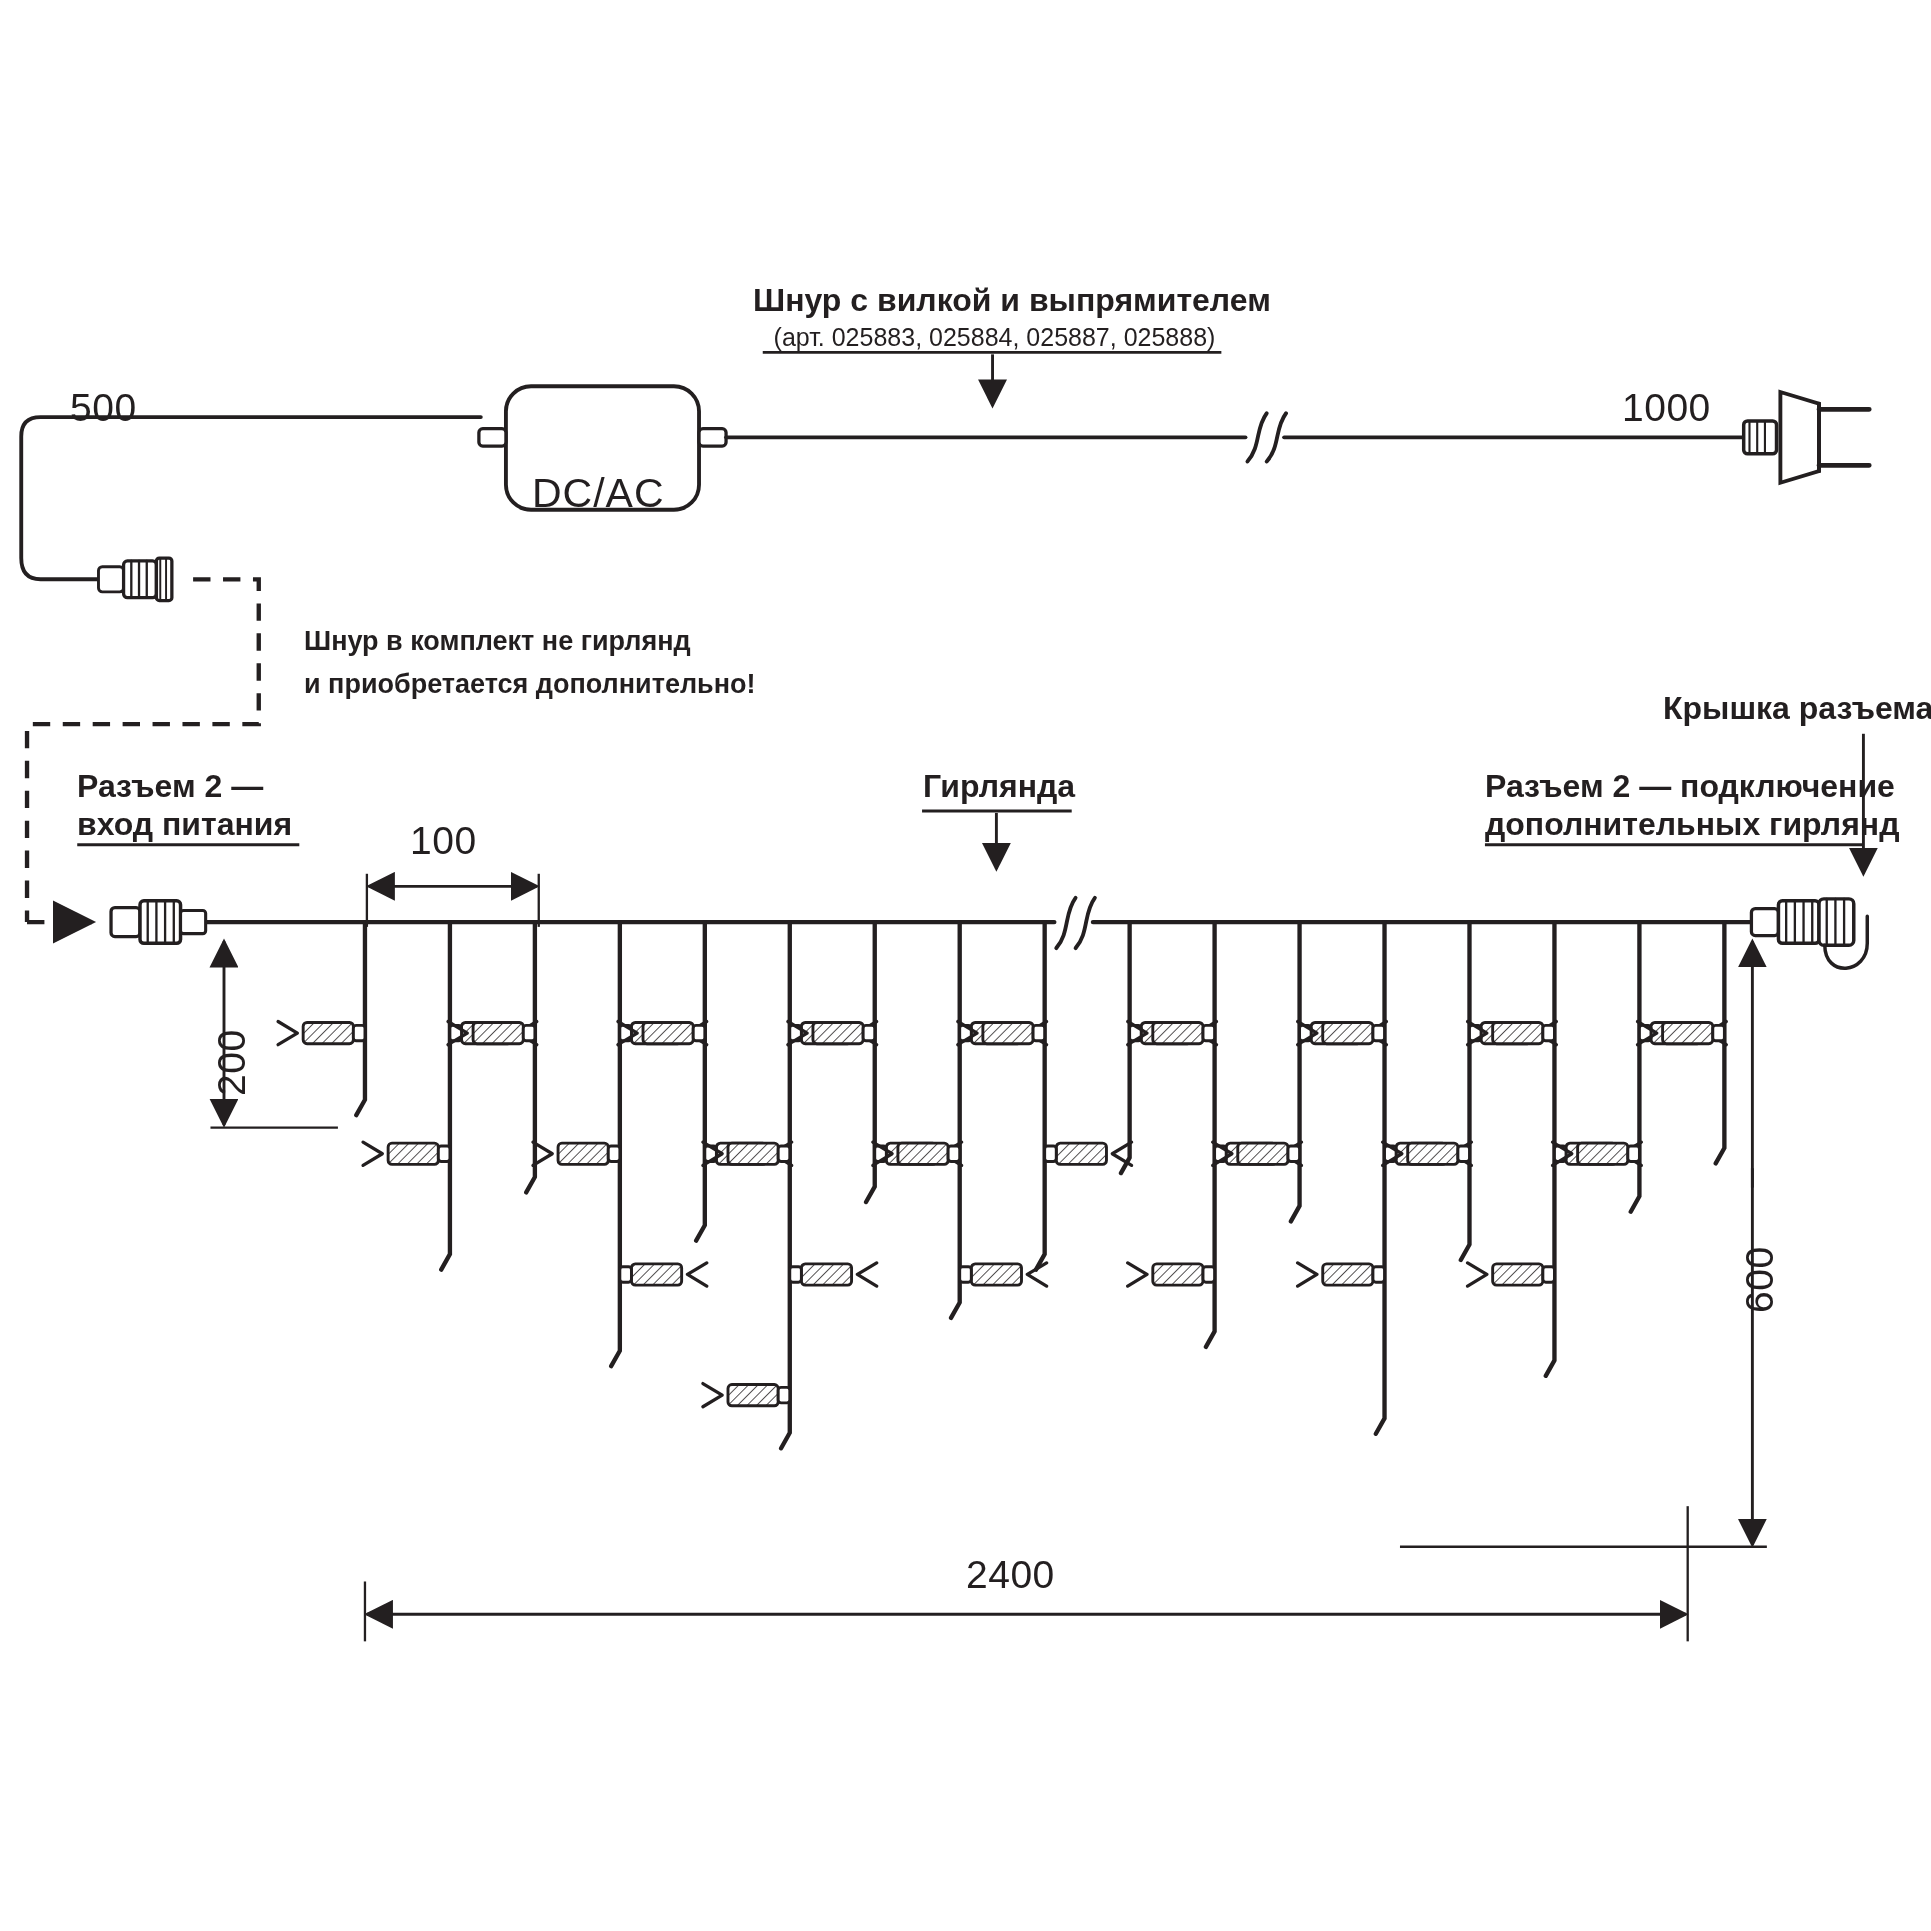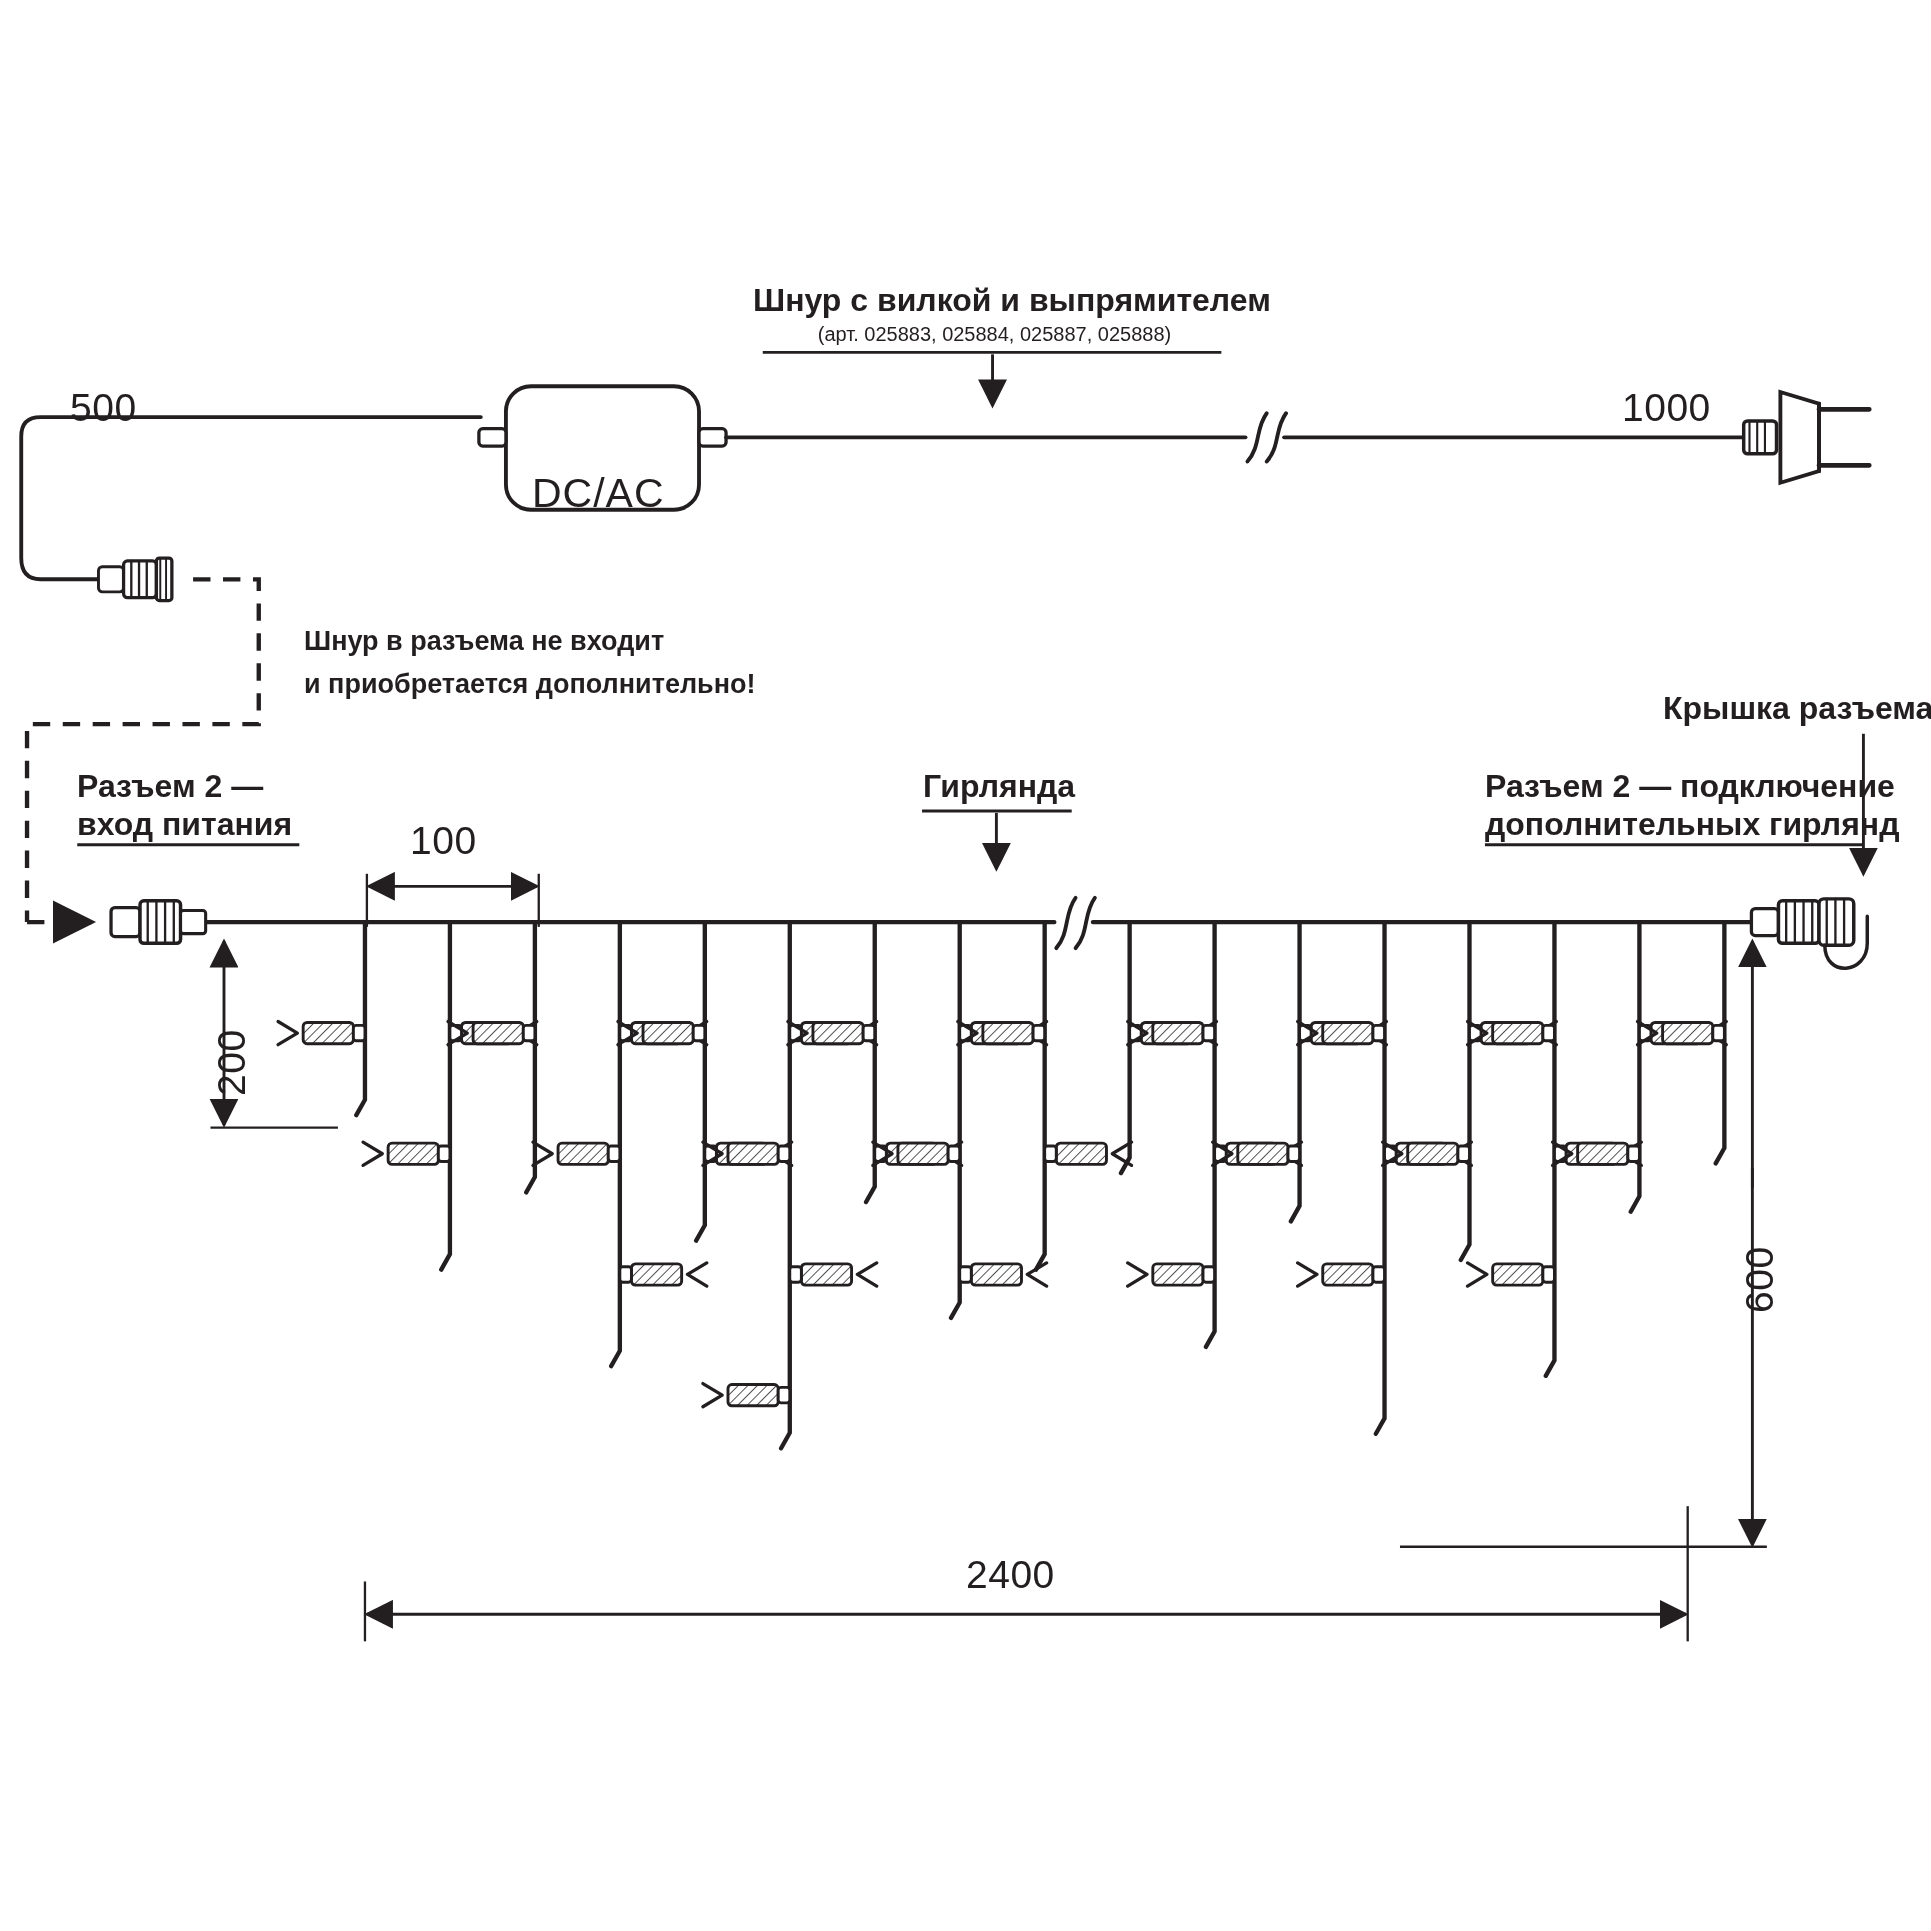--- a/index.html
+++ b/index.html
@@ -30,21 +30,21 @@
   }
   .dim {
     font-size: 39px;
     letter-spacing: 0.5px;
   }
   .callout {
     font-size: 32px;
     font-weight: bold;
   }
   .callout-sub {
-    font-size: 20px;
+    font-size: 25px;
     font-weight: normal;
   }
   .note {
     font-size: 27px;
     font-weight: bold;
     line-height: 1.35;
   }
   .dcac {
     font-size: 41px;
     letter-spacing: 1px;
@@ -256,21 +256,21 @@
   <div class="lbl dim" style="left:410px; top:819px;">100</div>
   <div class="lbl dim rot" style="left:210px; top:1096px;">200</div>
   <div class="lbl dim rot" style="left:1738px; top:1313px;">600</div>
   <div class="lbl dim" style="left:966px; top:1553px;">2400</div>
 
   <div class="lbl dcac" style="left:532px; top:425px;">DC/AC</div>
 
   <div class="lbl callout center" style="left:753px; top:282px; width:483px;">Шнур с вилкой и выпрямителем</div>
   <div class="lbl callout-sub center" style="left:753px; top:323px; width:483px;">(арт. 025883, 025884, 025887, 025888)</div>
 
-  <div class="lbl note" style="left:304px; top:623px;">Шнур в разъема не входит</div>
+  <div class="lbl note" style="left:304px; top:623px;">Шнур в комплект не гирлянд</div>
   <div class="lbl note" style="left:304px; top:666px;">и приобретается дополнительно!</div>
 
   <div class="lbl callout" style="left:77px; top:768px;">Разъем 2 —</div>
   <div class="lbl callout" style="left:77px; top:806px;text-align:right;">вход питания</div>
 
   <div class="lbl callout center" style="left:888px; top:768px; width:222px;">Гирлянда</div>
 
   <div class="lbl callout" style="left:1485px; top:768px;">Разъем 2 — подключение</div>
   <div class="lbl callout" style="left:1485px; top:806px;">дополнительных гирлянд</div>
 

